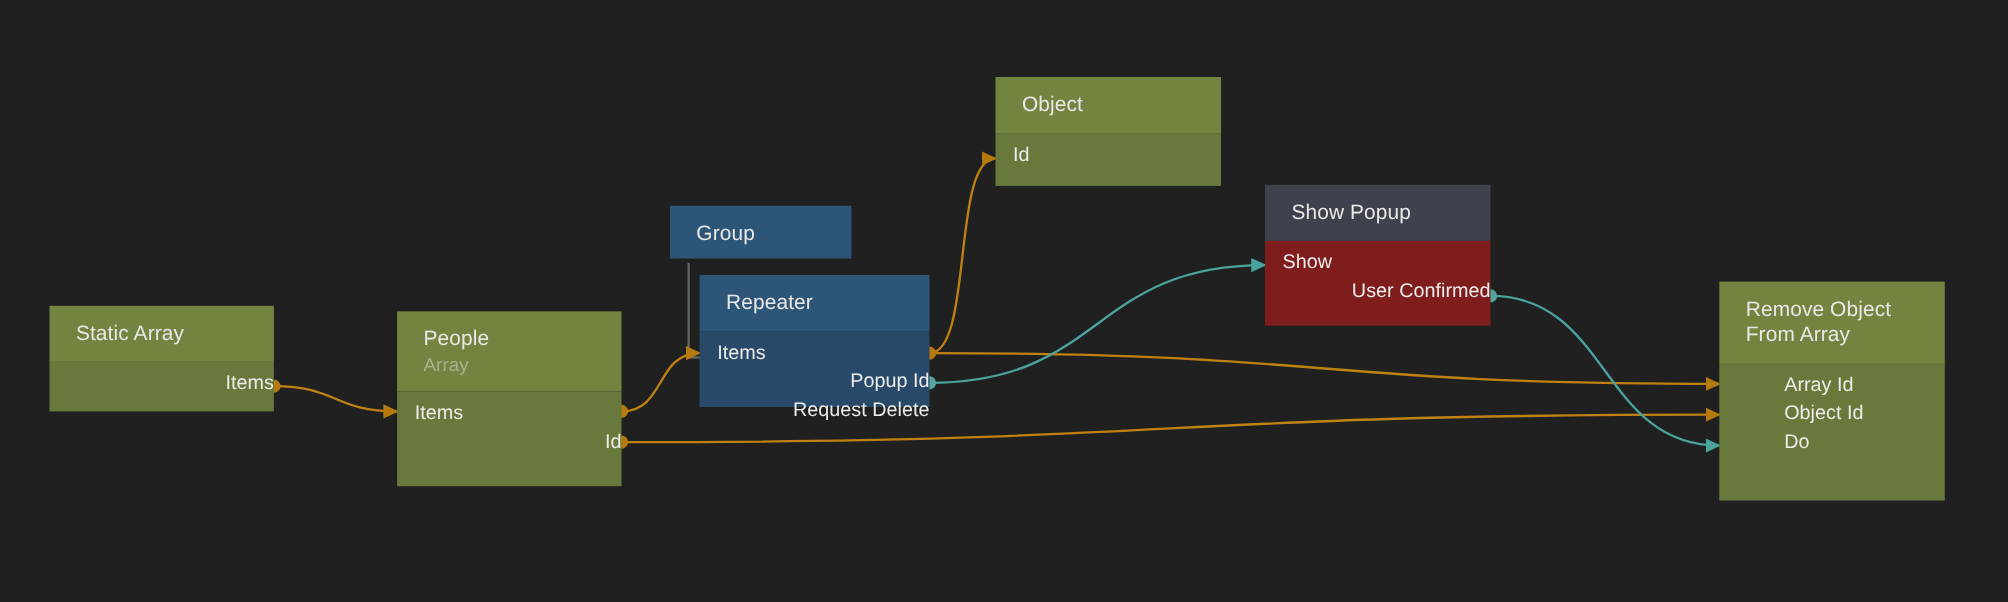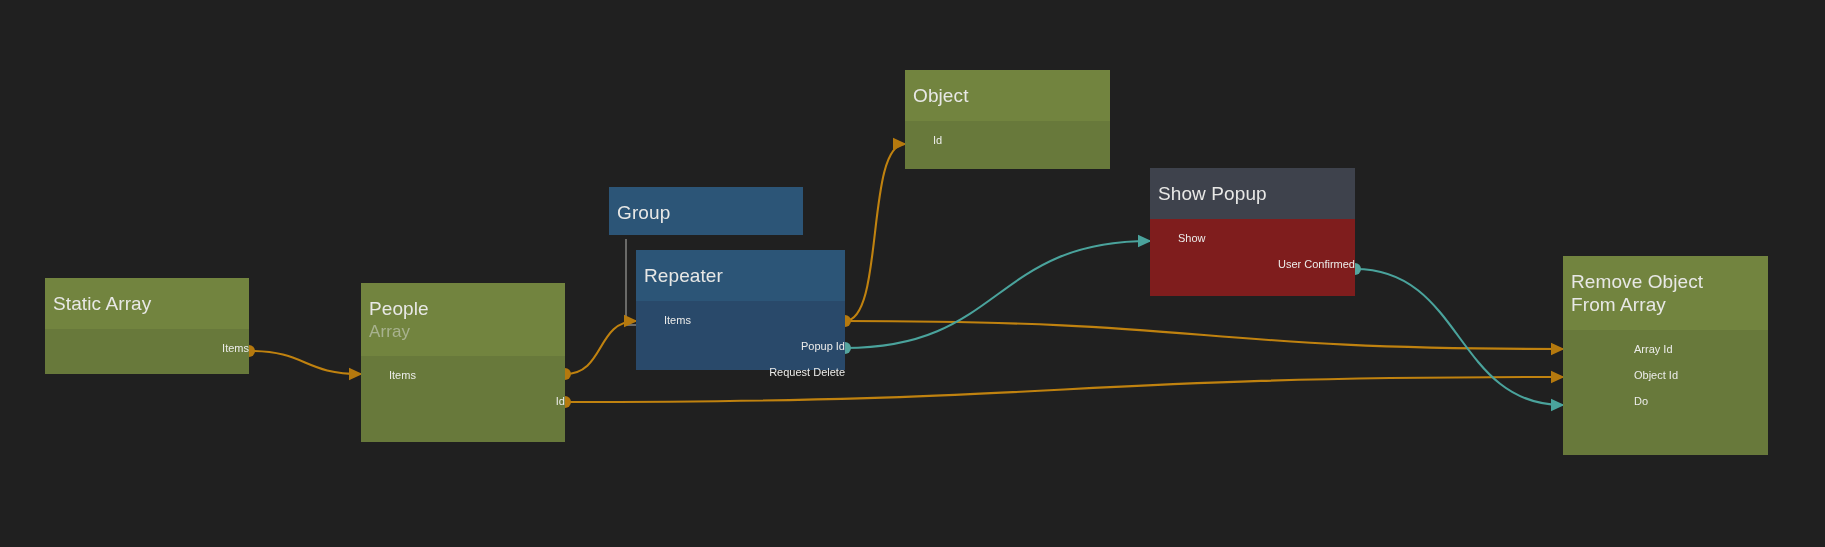--- a/index.html
+++ b/index.html
@@ -31,21 +31,21 @@
     z-index: 5;
   }
   .node {
     position: absolute;
     z-index: 10;
     box-sizing: border-box;
     overflow: visible;
   }
   .node-header {
     box-sizing: border-box;
-    padding: 14px 16px 14px 8px;
+    padding: 14px 16px 14px 24px;
     color: #e8e8e6;
     font-size: 19px;
     line-height: 23px;
     letter-spacing: .1px;
   }
   .node-subtitle {
     display: block;
     color: #bdc4ae;
     opacity: .72;
     font-size: 17px;
@@ -54,24 +54,23 @@
   }
   .node-body {
     box-sizing: border-box;
     position: relative;
     padding: 6px 0 10px 0;
   }
   .port-row {
     position: relative;
     height: 26px;
     line-height: 26px;
-    font-size: 11px;
+    font-size: 18px;
     color: #ececea;
     white-space: nowrap;
-    margin-left: 12px;
   }
   .port-row.in  { text-align: left;  padding-left: 16px; }
   .port-row.out { text-align: right; }
 
   
   .n-green  .node-header { background: #72843f; }
   .n-green  .node-body   { background: #68793b; }
   
   .n-blue   .node-header { background: #2c5577; }
   .n-blue   .node-body   { background: #29496a; }
@@ -125,21 +124,21 @@
           <div class="port-row out">Items</div>
         </div>
       </div>
       <div class="node n-green" style="left: 361px; top: 283px; width: 204px; height: 146px;">
         <div class="node-header">People<span class="node-subtitle">Array</span></div>
         <div class="node-body" style="height: 86px;">
           <div class="port-row in">Items</div>
           <div class="port-row out">Id</div>
         </div>
       </div>
-      <div class="node n-blue" style="left: 609px; top: 187px; width: 194px; height: 48px;">
+      <div class="node n-blue" style="left: 609px; top: 187px; width: 165px; height: 48px;">
         <div class="node-header" style="height: 48px;">Group</div>
       </div>
       <div class="node n-blue" style="left: 636px; top: 250px; width: 209px; height: 120px;">
         <div class="node-header">Repeater</div>
         <div class="node-body" style="height: 69px;">
           <div class="port-row in">Items</div>
           <div class="port-row out">Popup Id</div>
           <div class="port-row out">Request Delete</div>
         </div>
       </div>

